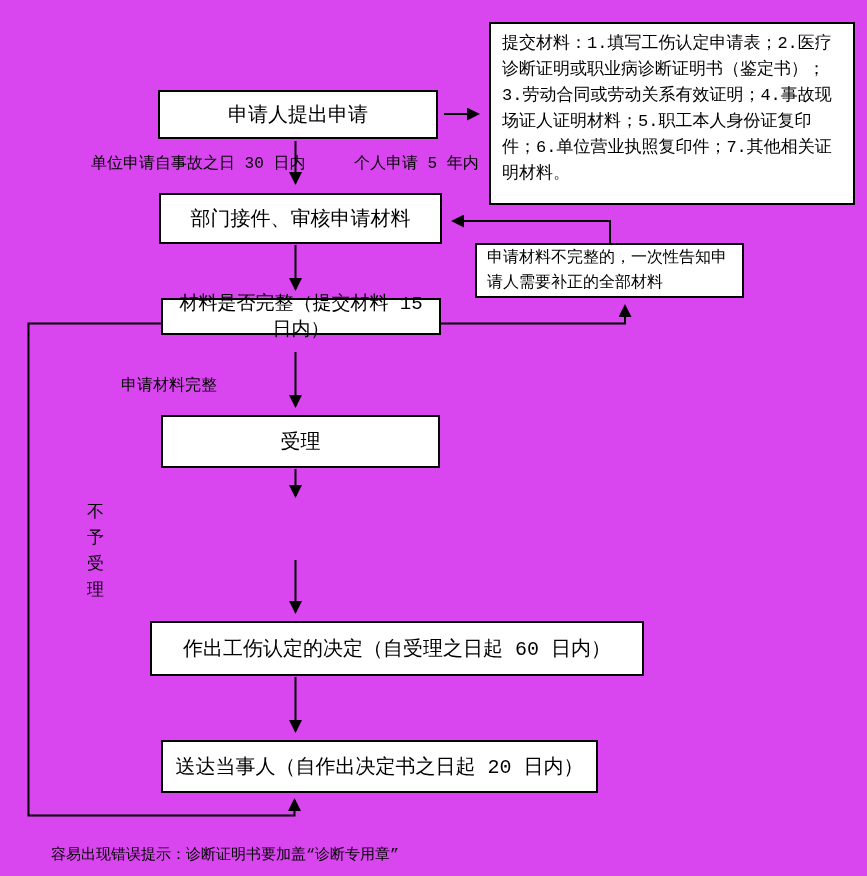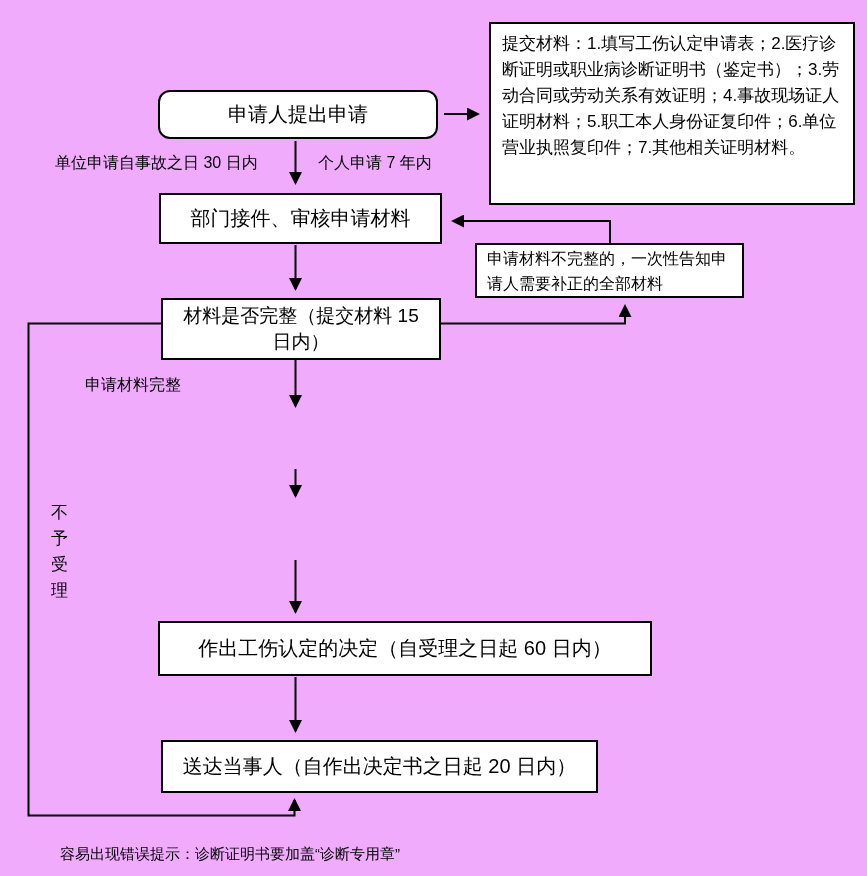--- a/index.html
+++ b/index.html
@@ -1,20 +1,20 @@
 <!DOCTYPE html>
 <html><head>
 <meta charset="utf-8">
 <style>
   html,body{margin:0;padding:0;background:#fff;}
   #canvas{
     position:relative;
     width:867px;height:876px;
-    background:#f0abfc;
-    font-family:Liberation Sans, sans-serif;
+    background:#d946ef;
+    font-family:Liberation Mono, monospace;
     color:#000;
     overflow:hidden;
   }
   svg.connectors{position:absolute;left:0;top:0;z-index:1;}
   .box{
     position:absolute;
     box-sizing:border-box;
     border:2px solid #000;
     background:#fff;
     display:flex;
@@ -37,20 +37,21 @@
     font-size:16px;line-height:25px;
     align-items:center;justify-content:flex-start;
     text-align:left;
     padding:0 10px;
   }
   .lbl{
     position:absolute;
     font-size:16px;
     white-space:nowrap;
     z-index:2;
+    margin-left:36px;
   }
   .lbl-vertical{
     white-space:pre-line;
     line-height:26px;
     font-size:17px;
     text-align:center;
   }
   .note{
     position:absolute;
     font-size:15px;
@@ -80,51 +81,54 @@
       <path d="M295.5 560 V612" marker-end="url(#ah)"></path>
       <path d="M295.5 677 V731" marker-end="url(#ah)"></path>
       <path d="M161 323.5 H28.5 V815.5 H294.5 V800" marker-end="url(#ah)"></path>
     </g>
   </svg>
 
   <div class="box box-materials" style="left:489px;top:22px;width:366px;height:183px;">
     <span>提交材料：1.填写工伤认定申请表；2.医疗诊断证明或职业病诊断证明书（鉴定书）；3.劳动合同或劳动关系有效证明；4.事故现场证人证明材料；5.职工本人身份证复印件；6.单位营业执照复印件；7.其他相关证明材料。</span>
   </div>
 
-  <div class="box box-apply" style="left:158px;top:90px;width:280px;height:49px;border-radius:12px;">
+  <div class="box box-apply" style="left:158px;top:90px;width:280px;height:49px;">
     <span>申请人提出申请</span>
   </div>
 
   <div class="lbl" style="left:55px;top:153px;">单位申请自事故之日 30 日内</div>
-  <div class="lbl" style="left:318px;top:153px;">个人申请 7 年内</div>
+  <div class="lbl" style="left:318px;top:153px;">个人申请 5 年内</div>
 
   <div class="box box-notice" style="left:475px;top:243px;width:269px;height:55px;">
     <span>申请材料不完整的，一次性告知申请人需要补正的全部材料</span>
   </div>
 
   <div class="box box-receive" style="left:159px;top:193px;width:283px;height:51px;">
     <span>部门接件、审核申请材料</span>
   </div>
 
-  <div class="box box-check" style="left:161px;top:298px;width:280px;height:62px;">
+  <div class="box box-check" style="left:161px;top:298px;width:280px;height:37px;">
     <span>材料是否完整（提交材料 15 日内）</span>
   </div>
 
   <div class="lbl" style="left:85px;top:375px;text-align:right;">申请材料完整</div>
 
+  <div class="box box-accept" style="left:161px;top:415px;width:279px;height:53px;">
+    <span>受理</span>
+  </div>
 
   <div class="lbl lbl-vertical" style="left:51px;top:500px;">不
 予
 受
 理</div>
 
 
-  <div class="box box-decision" style="left:158px;top:621px;width:494px;height:55px;">
+  <div class="box box-decision" style="left:150px;top:621px;width:494px;height:55px;">
     <span>作出工伤认定的决定（自受理之日起 60 日内）</span>
   </div>
 
   <div class="box box-deliver" style="left:161px;top:740px;width:437px;height:53px;">
     <span>送达当事人（自作出决定书之日起 20 日内）</span>
   </div>
 
-  <div class="note" style="left:60px;top:845px;">容易出现错误提示：诊断证明书要加盖“诊断专用章”</div>
+  <div class="note" style="left:51px;top:845px;">容易出现错误提示：诊断证明书要加盖“诊断专用章”</div>
 
 </div>
 
 </body></html>

